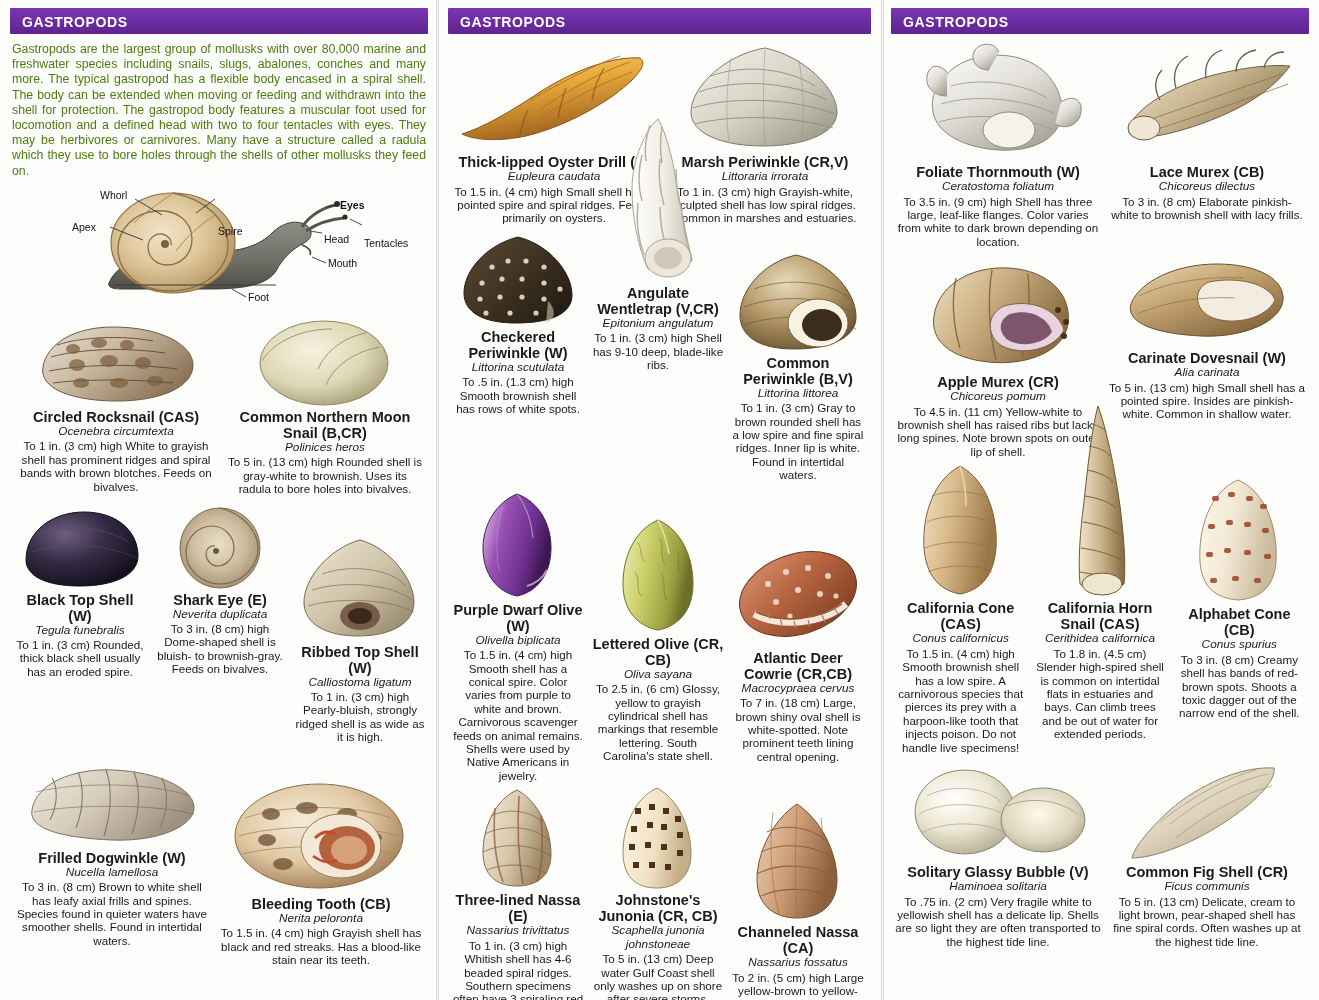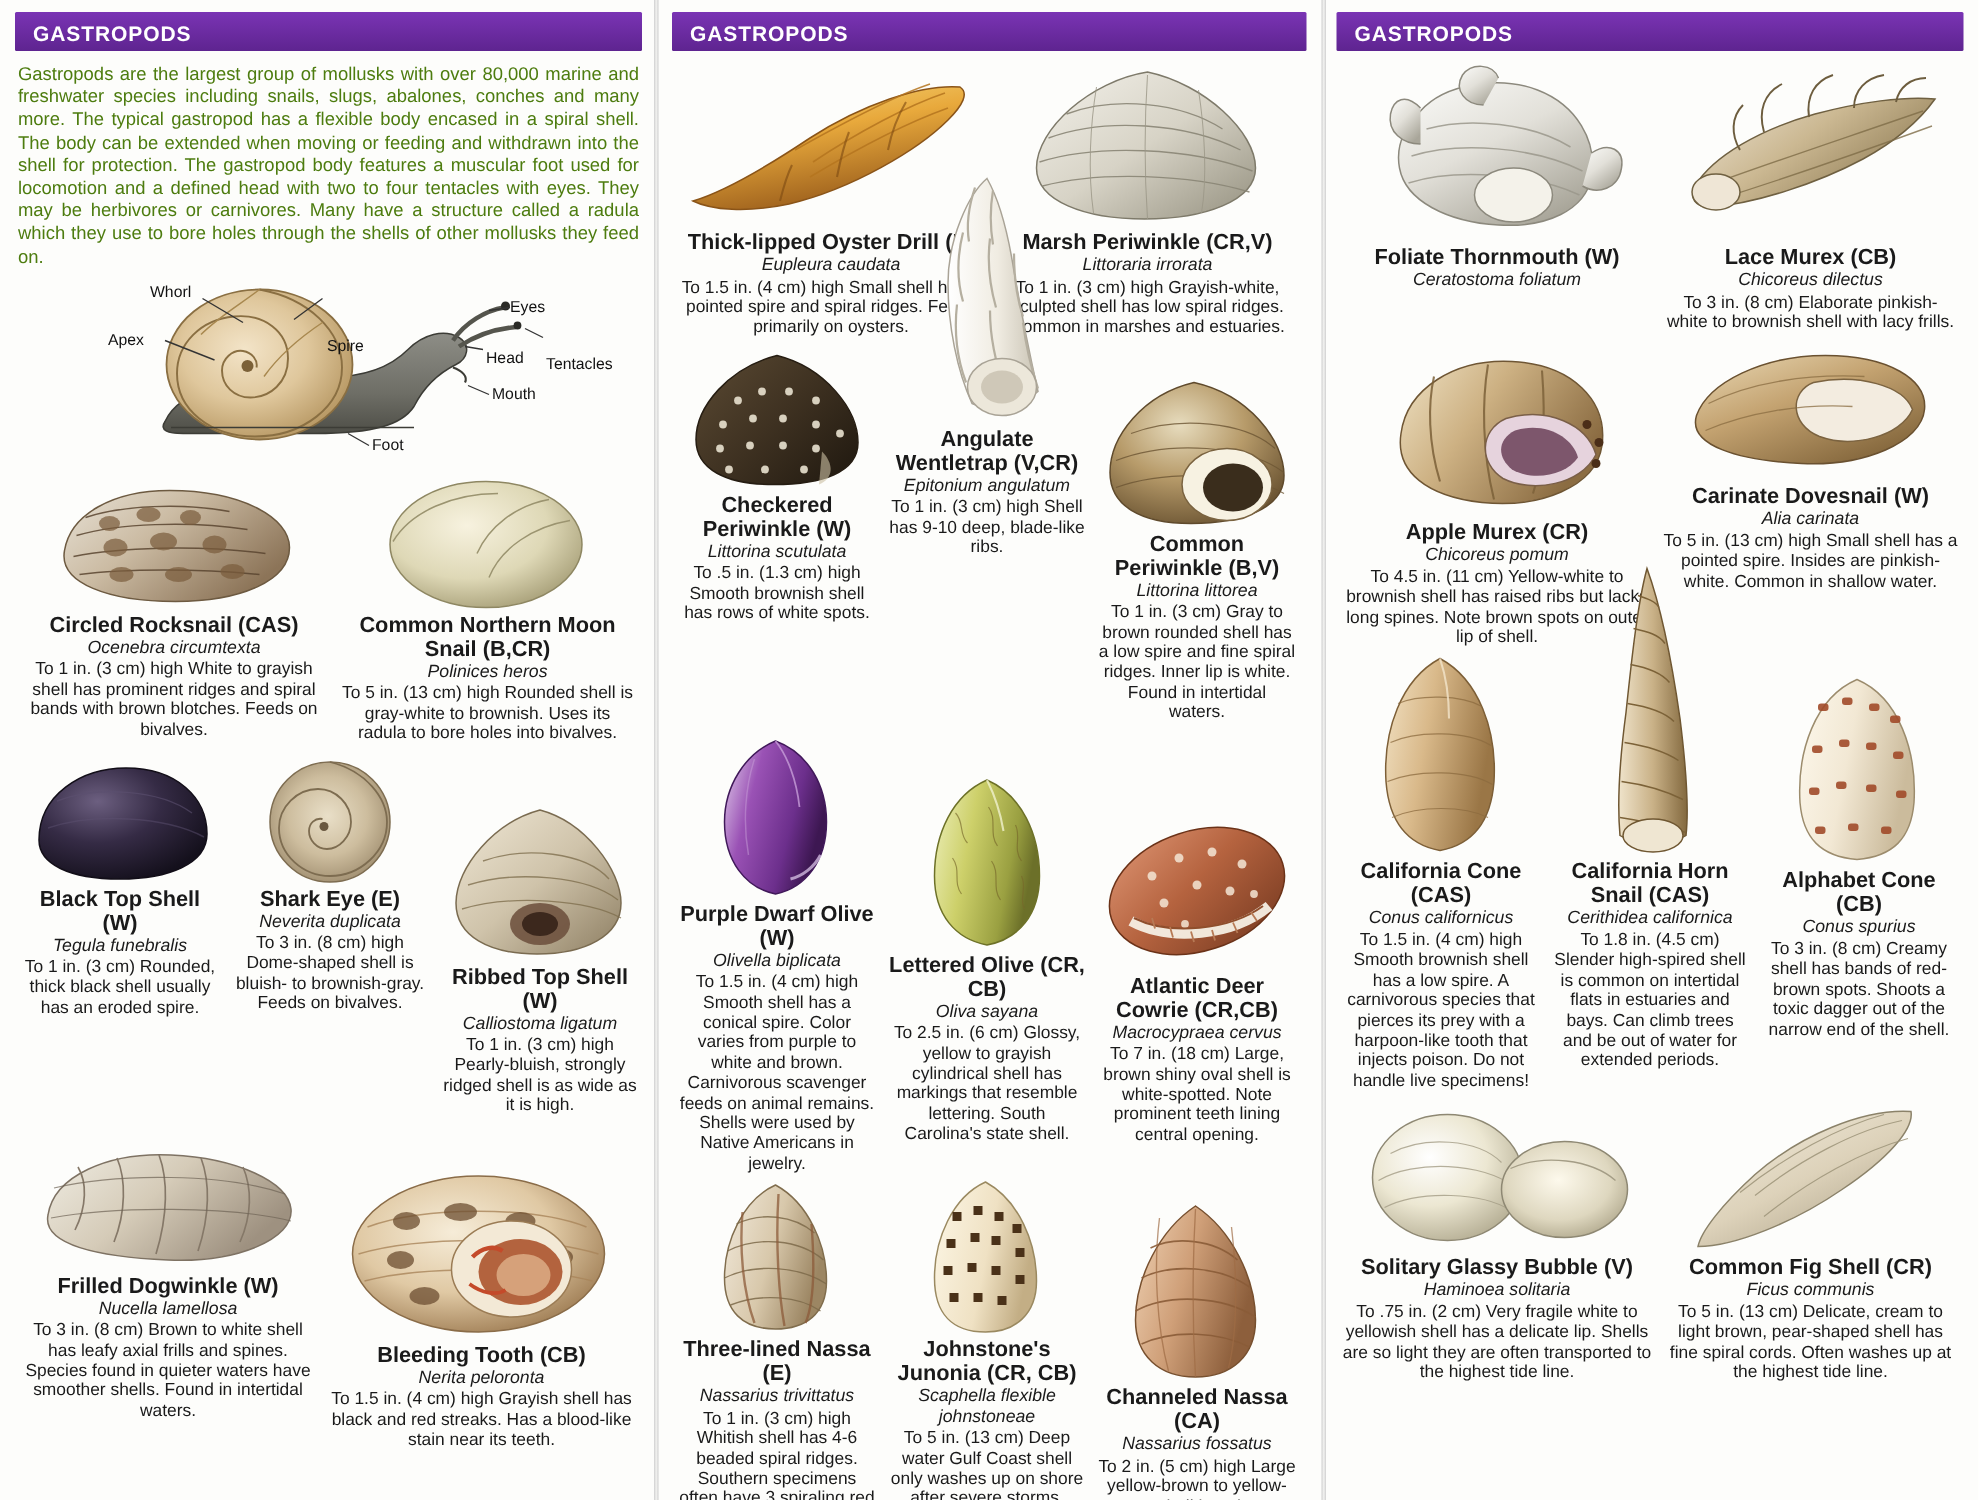--- a/index.html
+++ b/index.html
@@ -152,21 +152,21 @@
         <line x1="316" y1="22" x2="330" y2="20" stroke="#333" stroke-width="0.9"></line>
         <line x1="300" y1="46" x2="312" y2="48" stroke="#333" stroke-width="0.9"></line>
         <line x1="340" y1="34" x2="352" y2="40" stroke="#333" stroke-width="0.9"></line>
         <line x1="302" y1="72" x2="316" y2="78" stroke="#333" stroke-width="0.9"></line>
         <line x1="222" y1="104" x2="236" y2="112" stroke="#333" stroke-width="0.9"></line>
       </svg>
 
       <span class="diag-label" style="left:90px; top:4px;">Whorl</span>
       <span class="diag-label" style="left:208px; top:4px;margin-top:36px;">Spire</span>
       <span class="diag-label" style="left:62px; top:36px;">Apex</span>
-      <span class="diag-label" style="left:330px; top:14px;">Eyes</span>
+      <span class="diag-label" style="left:330px; top:14px;font-weight:bold;">Eyes</span>
       <span class="diag-label" style="left:314px; top:48px;">Head</span>
       <span class="diag-label" style="left:354px; top:34px;margin-top:18px;">Tentacles</span>
       <span class="diag-label" style="left:318px; top:72px;">Mouth</span>
       <span class="diag-label" style="left:238px; top:106px;">Foot</span>
     </div>
 
     <div class="row">
       <div class="cell entry" style="width:212px">
         <svg class="shell" width="190" height="92" viewBox="0 0 190 92">
           <defs>
@@ -649,21 +649,21 @@
             <rect x="26" y="58" width="6" height="6"></rect>
               <rect x="42" y="56" width="6" height="6"></rect>
             <rect x="58" y="58" width="6" height="6"></rect>
               <rect x="74" y="64" width="6" height="6"></rect>
             <rect x="30" y="76" width="6" height="6"></rect>
               <rect x="46" y="76" width="6" height="6"></rect>
             <rect x="62" y="78" width="6" height="6"></rect>
           </g>
         </svg>
         <div class="sp-name">Johnstone's Junonia (CR, CB)</div>
-        <div class="sp-latin">Scaphella flexible johnstoneae</div>
+        <div class="sp-latin">Scaphella junonia johnstoneae</div>
         <div class="sp-desc">To 5 in. (13 cm)
 Deep water Gulf Coast shell only washes up on shore after severe storms. Alabama's state shell.</div>
       </div>
       <div class="cell entry" style="width:140px">
         <div style="height:14px"></div>
         <svg class="shell" width="122" height="122" viewBox="0 0 122 122">
           <defs>
             <linearGradient id="chn" x1="0" y1="0" x2="1" y2="0.4">
               <stop offset="0%" stop-color="#efd2b4"></stop>
               <stop offset="50%" stop-color="#cf9f78"></stop>
@@ -711,20 +711,22 @@
           <path d="M158 60 C170 52 180 58 178 70 C176 84 162 88 152 82" fill="url(#ft1)" stroke="#8c897d" stroke-width="1"></path>
           <g fill="none" stroke="#9b988c" stroke-width="1" opacity="0.85">
             <path d="M48 44 C76 36 118 40 144 56"></path>
             <path d="M38 62 C70 52 120 56 152 72"></path>
             <path d="M36 80 C68 70 120 74 150 88"></path>
           </g>
           <ellipse cx="106" cy="88" rx="26" ry="18" fill="#f4f2ea" stroke="#8c897d" stroke-width="1"></ellipse>
         </svg>
         <div class="sp-name">Foliate Thornmouth (W)</div>
         <div class="sp-latin">Ceratostoma foliatum</div>
+        <div class="sp-desc">To 3.5 in. (9 cm) high
+Shell has three large, leaf-like flanges. Color varies from white to dark brown depending on location.</div>
       </div>
       <div class="cell entry" style="width:204px">
         <svg class="shell" width="186" height="120" viewBox="0 0 186 120">
           <defs>
             <linearGradient id="lm1" x1="0" y1="0" x2="1" y2="0.6">
               <stop offset="0%" stop-color="#efe6d6"></stop>
               <stop offset="50%" stop-color="#cbb892"></stop>
               <stop offset="100%" stop-color="#8d7a53"></stop>
             </linearGradient>
           </defs>

